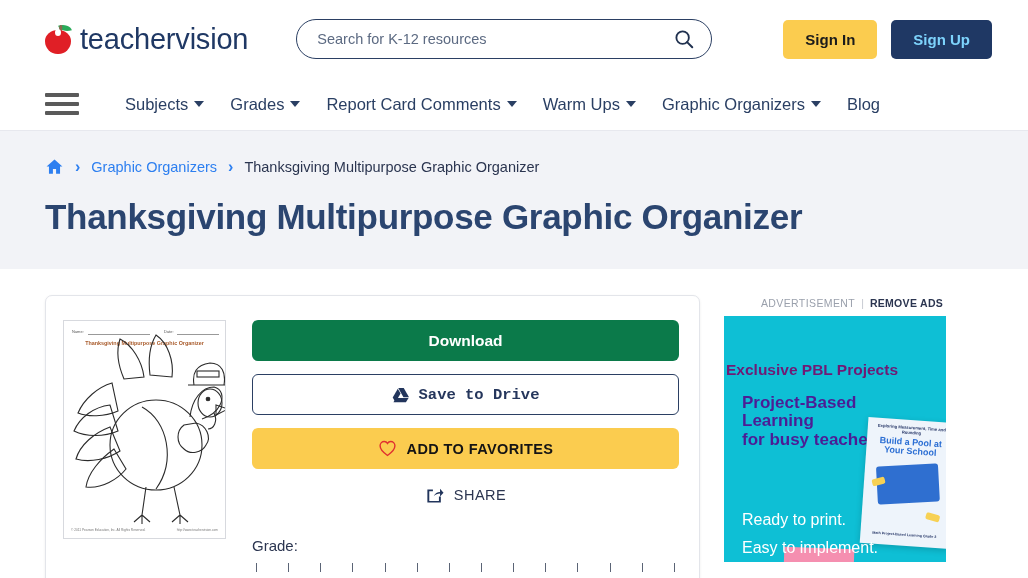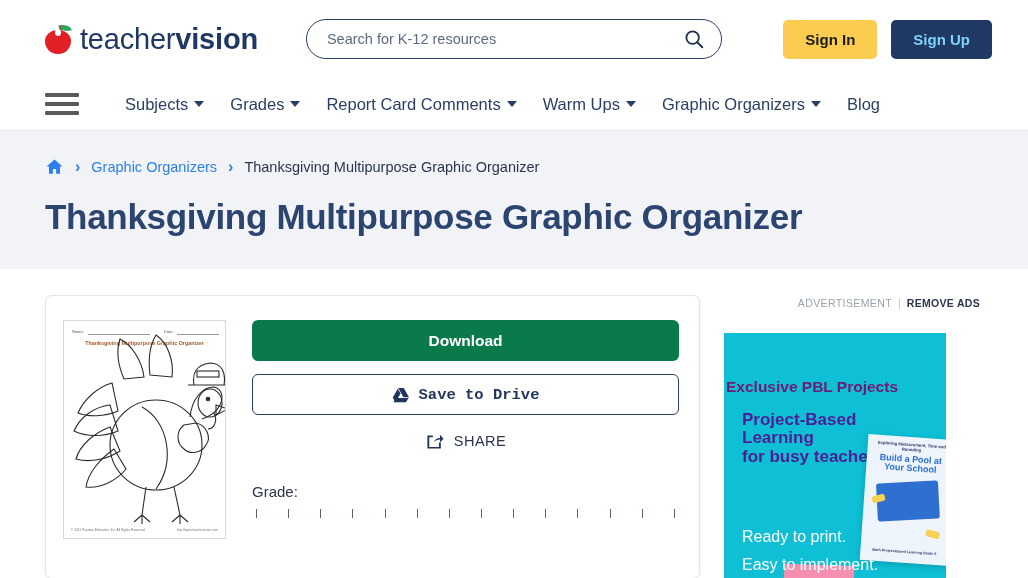--- a/index.html
+++ b/index.html
@@ -42,21 +42,21 @@
   }
   .apple-leaf {
     position: absolute; left: 14px; top: 0px;
     width: 12px; height: 8px;
     background: #2aab5a;
     border-radius: 0 100% 0 100%;
     transform: rotate(-16deg);
   }
   .logo-text { font-size: 29px; color: #1f3864; letter-spacing: -0.2px; line-height: 1; }
   .logo-text .lt-light { font-weight: 400; }
-  .logo-text .lt-bold { font-weight: 700; }
+  .logo-text .lt-bold { font-weight: 400; }
 
   .search-wrap {
     margin-left: 48px;
     width: 416px; height: 40px;
     border: 1px solid #2b3f63;
     border-radius: 20px;
     display: flex; align-items: center;
     padding: 0 16px 0 18px;
     background: #fff;
   }
@@ -215,22 +215,22 @@
     display: flex; justify-content: space-between;
     padding: 0 4px;
   }
   .grade-ticks span {
     width: 1px; height: 9px; background: #5b6476; display: block;
   }
 
   
   .ad-rail { width: 268px; padding-top: 2px; }
   .ad-head {
-    display: flex; align-items: center; justify-content: flex-end;
-    gap: 6px; font-size: 10.5px; padding-right: 12px; margin-bottom: 24px;
+    display: flex; align-items: center; justify-content: center;
+    gap: 6px; font-size: 10.5px; padding-right: 12px; margin-bottom: 7px;
   }
   .ad-label { color: #9aa0ac; letter-spacing: 0.4px; }
   .ad-divider { color: #c2c6ce; }
   .ad-remove { color: #2b3550; font-weight: 700; letter-spacing: 0.3px; cursor: pointer; }
   .ad-box {
     width: 222px; height: 246px;
     background: #0ebfd5;
     position: relative; overflow: hidden;
     cursor: pointer;
   }
@@ -396,20 +396,26 @@
 
       <button class="btn-drive">
         <svg width="18" height="16" viewBox="0 0 24 22">
           <path d="M8.2 1.4 L15.8 1.4 L23 14.2 L15.4 14.2 Z" fill="#22355c"></path>
           <path d="M7.6 2.4 L0.6 14.6 L4.4 21 L11.4 8.8 Z" fill="#22355c"></path>
           <path d="M5.2 15.2 L22.4 15.2 L18.8 21 L1.6 21 Z" fill="#22355c"></path>
         </svg>
         <span>Save to Drive</span>
       </button>
 
+      <button class="btn-fav">
+        <svg width="19" height="17" viewBox="0 0 24 22">
+          <path d="M12 20 C12 20 2.4 13.6 2.4 7.6 C2.4 4.3 4.9 2 7.8 2 C9.8 2 11.2 3.1 12 4.4 C12.8 3.1 14.2 2 16.2 2 C19.1 2 21.6 4.3 21.6 7.6 C21.6 13.6 12 20 12 20 Z" fill="none" stroke="#e03030" stroke-width="1.8"></path>
+        </svg>
+        <span>ADD TO FAVORITES</span>
+      </button>
 
       <div class="share-row">
         <svg width="19" height="18" viewBox="0 0 24 22">
           <path d="M3 4 h7 v2.4 H5.4 v12.2 h12.2 V13 H20 v7.6 H3 Z" fill="#22355c"></path>
           <path d="M11 12.6 C12.4 8.8 15.6 7.2 19 7.1 V3.2 L23.4 8 L19 12.8 V9 C16 9.1 13.2 10.2 11 12.6 Z" fill="#22355c"></path>
         </svg>
         <span>SHARE</span>
       </div>
 
       <div class="grade-block">

